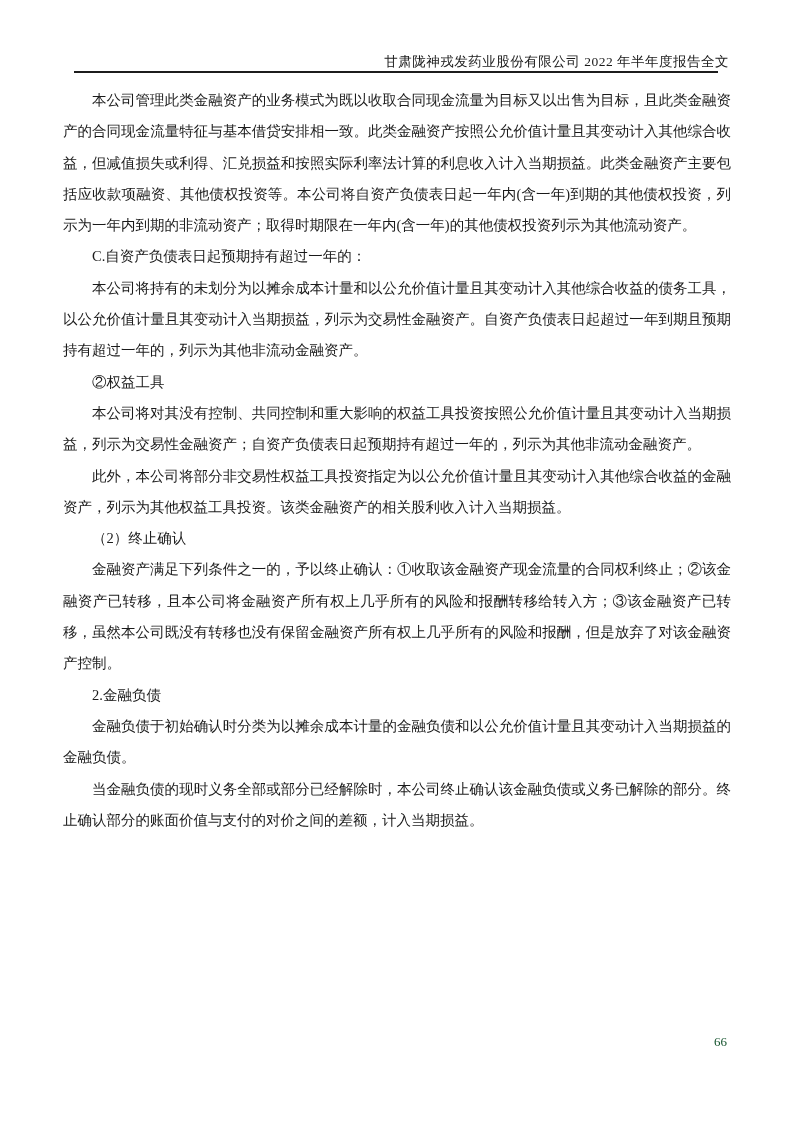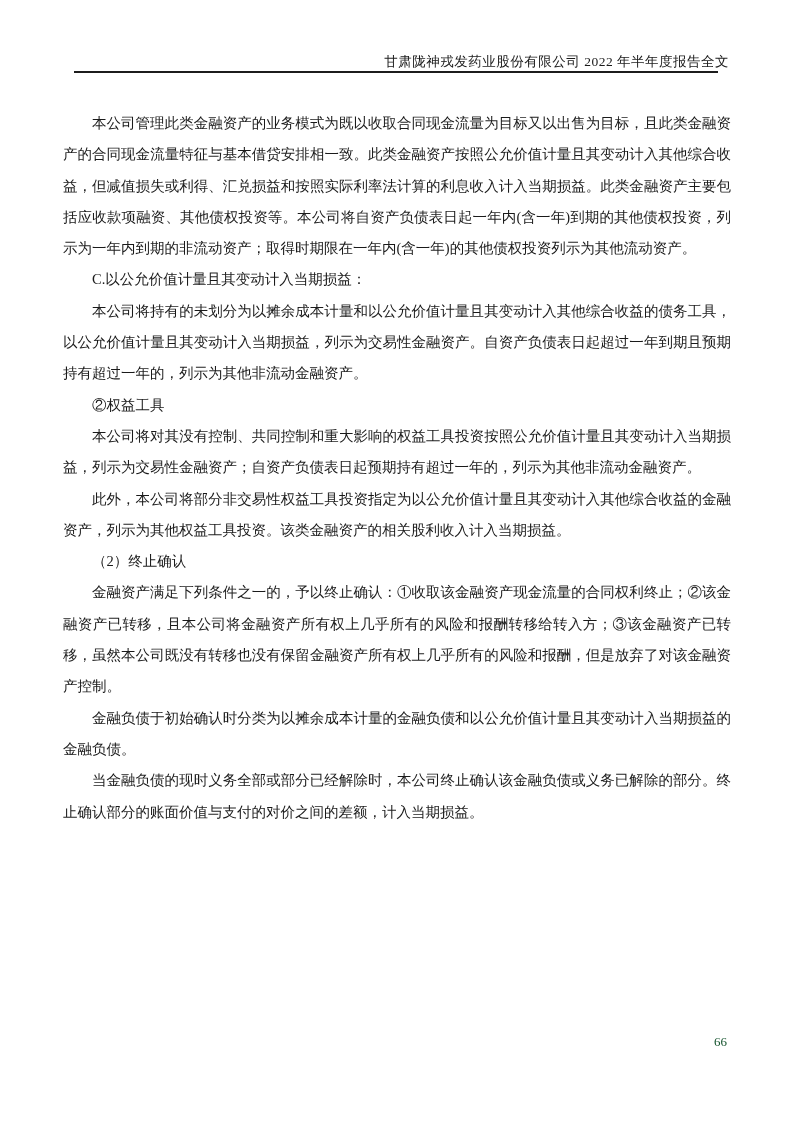--- a/index.html
+++ b/index.html
@@ -28,21 +28,21 @@
   .header-rule {
     position: absolute;
     top: 71px;
     left: 74px;
     width: 644px;
     height: 2px;
     background: #1c1c1c;
   }
   .content {
     position: absolute;
-    top: 108px;
+    top: 85px;
     left: 63px;
     width: 668px;
     font-size: 14.5px;
     line-height: 31.3px;
     text-align: justify;
     text-justify: inter-ideograph;
   }
   .content p {
     margin: 0;
     padding: 0;
@@ -61,26 +61,27 @@
 <body>
 
 <div class="page">
 
   <span class="header-title">甘肃陇神戎发药业股份有限公司 2022 年半年度报告全文</span>
 
   <div class="header-rule"></div>
 
   <div class="content">
     <p>本公司管理此类金融资产的业务模式为既以收取合同现金流量为目标又以出售为目标，且此类金融资产的合同现金流量特征与基本借贷安排相一致。此类金融资产按照公允价值计量且其变动计入其他综合收益，但减值损失或利得、汇兑损益和按照实际利率法计算的利息收入计入当期损益。此类金融资产主要包括应收款项融资、其他债权投资等。本公司将自资产负债表日起一年内(含一年)到期的其他债权投资，列示为一年内到期的非流动资产；取得时期限在一年内(含一年)的其他债权投资列示为其他流动资产。</p>
-    <p>C.以公允价值计量且其变动计入当期损益：</p>
+    <p>C.自资产负债表日起预期持有超过一年的：</p>
     <p>本公司将持有的未划分为以摊余成本计量和以公允价值计量且其变动计入其他综合收益的债务工具，以公允价值计量且其变动计入当期损益，列示为交易性金融资产。自资产负债表日起超过一年到期且预期持有超过一年的，列示为其他非流动金融资产。</p>
     <p>②权益工具</p>
     <p>本公司将对其没有控制、共同控制和重大影响的权益工具投资按照公允价值计量且其变动计入当期损益，列示为交易性金融资产；自资产负债表日起预期持有超过一年的，列示为其他非流动金融资产。</p>
     <p>此外，本公司将部分非交易性权益工具投资指定为以公允价值计量且其变动计入其他综合收益的金融资产，列示为其他权益工具投资。该类金融资产的相关股利收入计入当期损益。</p>
     <p>（2）终止确认</p>
     <p>金融资产满足下列条件之一的，予以终止确认：①收取该金融资产现金流量的合同权利终止；②该金融资产已转移，且本公司将金融资产所有权上几乎所有的风险和报酬转移给转入方；③该金融资产已转移，虽然本公司既没有转移也没有保留金融资产所有权上几乎所有的风险和报酬，但是放弃了对该金融资产控制。</p>
+    <p>2.金融负债</p>
     <p>金融负债于初始确认时分类为以摊余成本计量的金融负债和以公允价值计量且其变动计入当期损益的金融负债。</p>
     <p>当金融负债的现时义务全部或部分已经解除时，本公司终止确认该金融负债或义务已解除的部分。终止确认部分的账面价值与支付的对价之间的差额，计入当期损益。</p>
   </div>
 
   <span class="footer-page">66</span>
 
 </div>
 
 </body></html>

